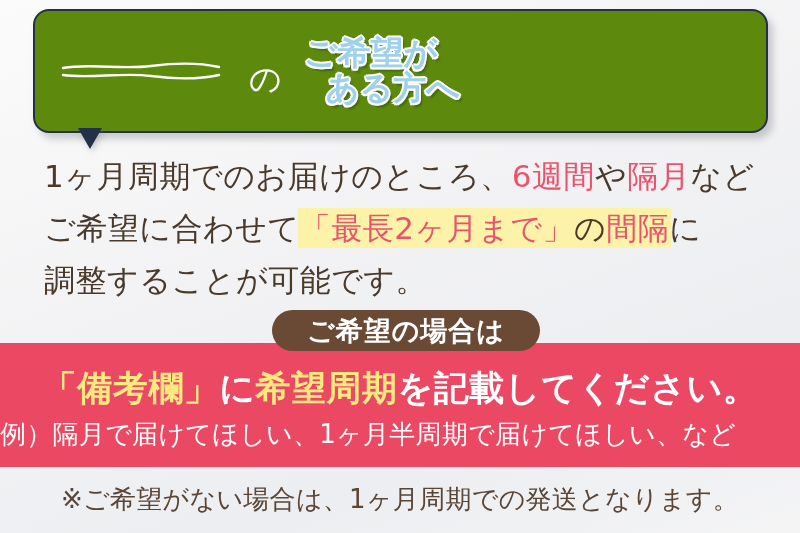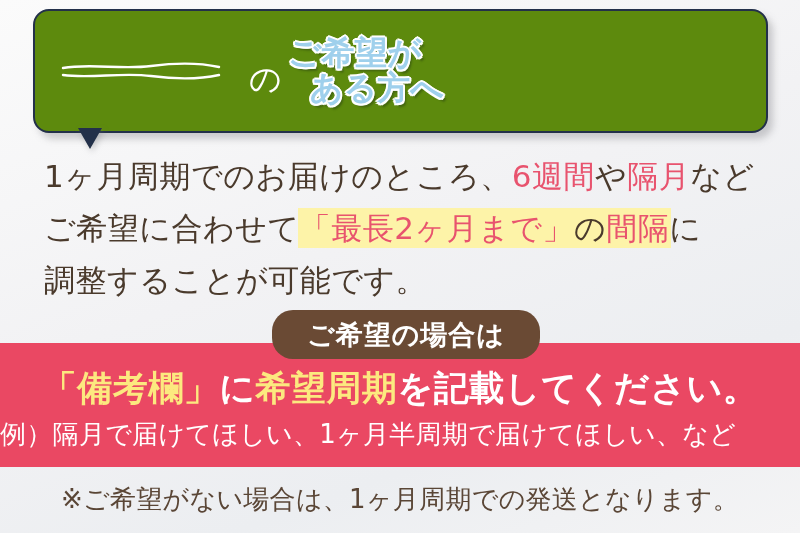--- a/index.html
+++ b/index.html
@@ -114,21 +114,21 @@
     flex: 0 0 auto;
   }
 
   
   .kibou-block {
     display: flex;
     flex-direction: column;
     justify-content: flex-end;
     line-height: 1.06;
     flex: 0 0 auto;
-    margin-left: 0;
+    margin-left: 16px;
   }
   .kibou-line {
     font-family: "DejaVu Sans", "Liberation Sans", sans-serif;
     font-size: 33px;
     font-weight: 700;
     color: #9fd0ec;
     white-space: nowrap;
     text-shadow:
       -1.5px -1.5px 0 #ffffff,  1.5px -1.5px 0 #ffffff,
       -1.5px  1.5px 0 #ffffff,  1.5px  1.5px 0 #ffffff,
@@ -157,21 +157,21 @@
     box-shadow: 0 0 0 2px #fdf3a8;
   }
   .hl-yellow .plain { color: #4a3a2c; }
 
   
   .badge {
     position: absolute;
     left: 272px;
     top: 310px;
     width: 268px;
-    height: 49px;
+    height: 41px;
     background: #6a4a34;
     border-radius: 21px;
     display: flex;
     align-items: center;
     justify-content: center;
     z-index: 3;
   }
   .badge-label {
     font-family: "DejaVu Sans", "Liberation Sans", sans-serif;
     color: #ffffff;

